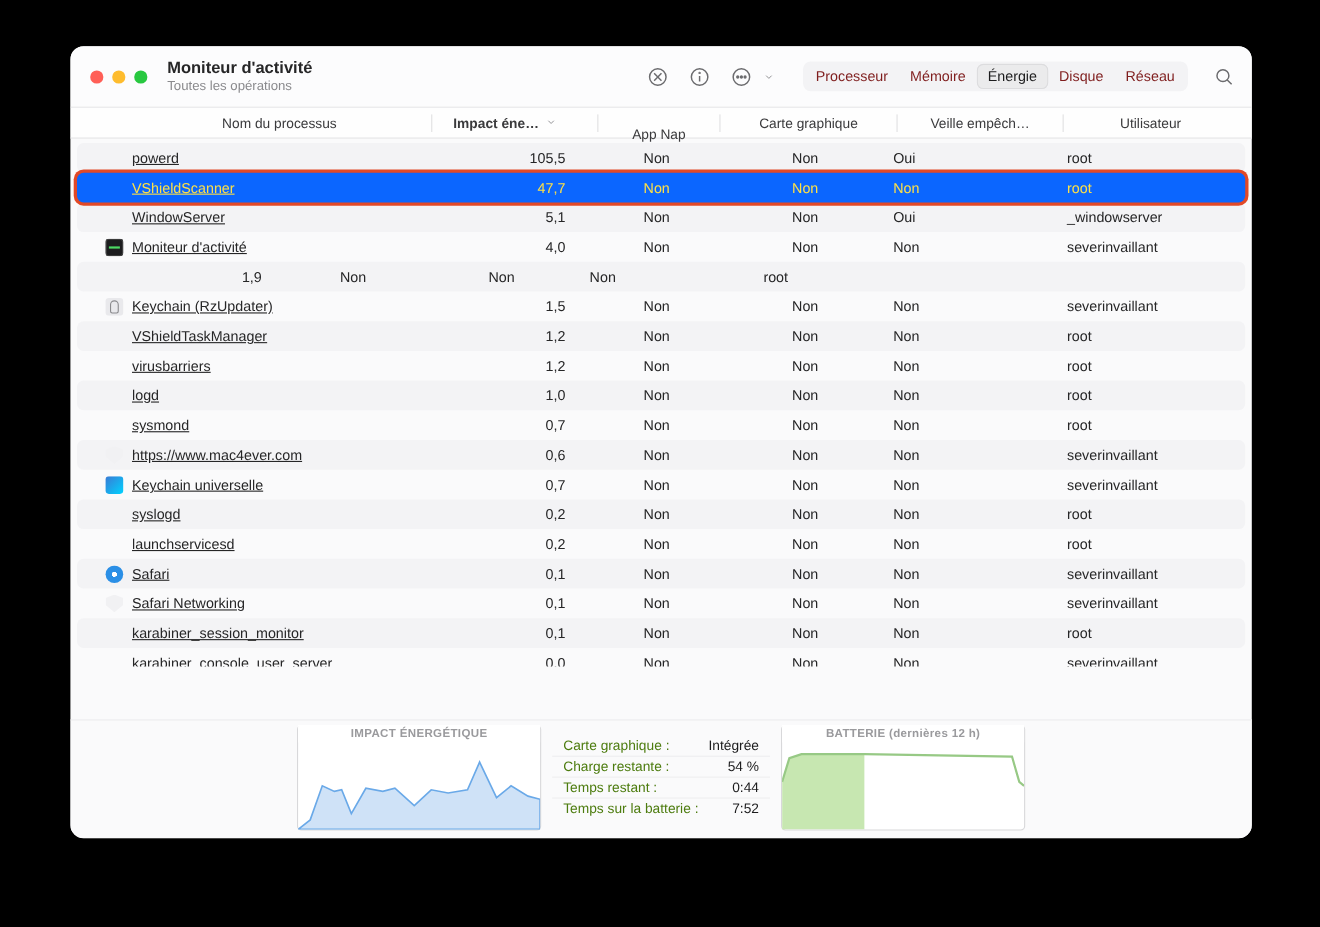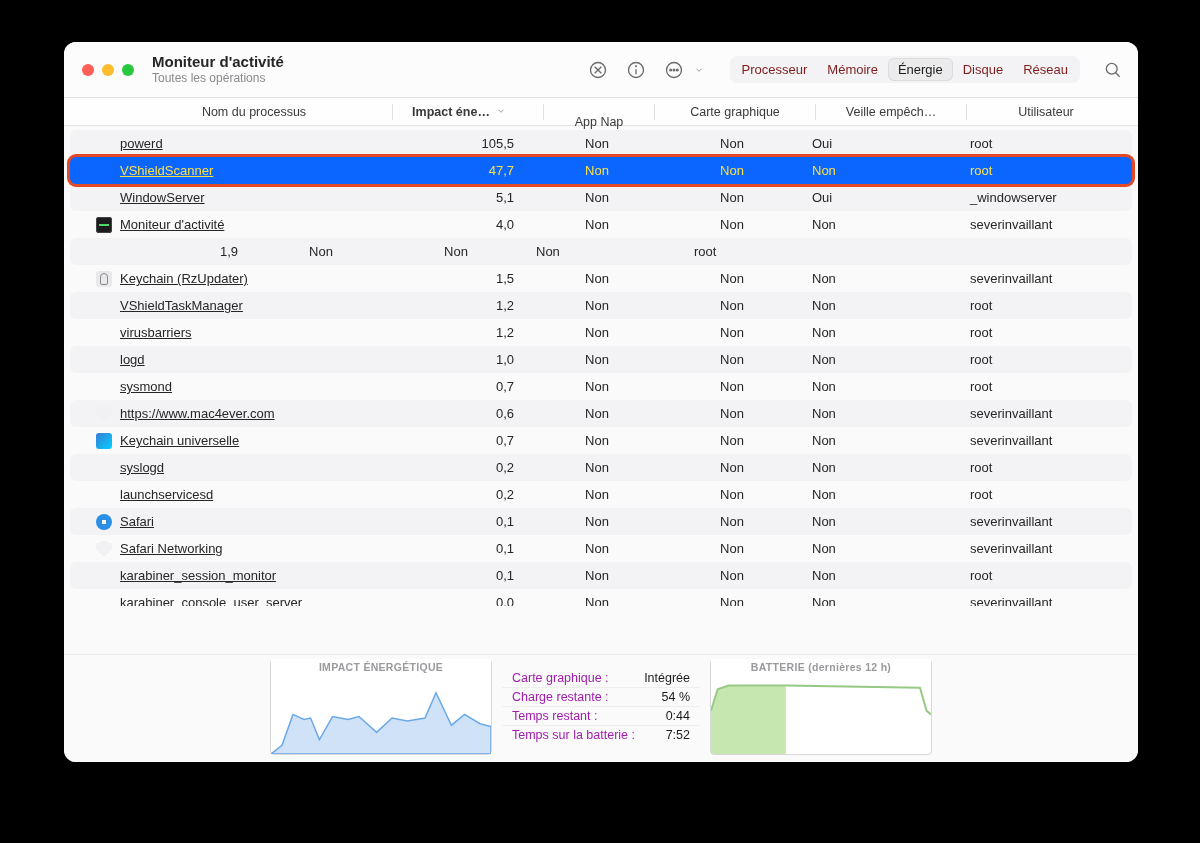--- a/index.html
+++ b/index.html
@@ -183,21 +183,21 @@
     justify-content:center;
   }
   .stat-row {
     display:flex;
     justify-content:space-between;
     padding:2px 10px;
     font-size:12.5px;
     border-bottom:1px solid #eeeeef;
   }
   .stat-row:last-child{border-bottom:none;}
-  .stat-row .k{ color:#a21caf; }
+  .stat-row .k{ color:#4d7c0f; }
   .stat-row .v{ color:#1c1c1d; }
 
   .chart-svg { position:absolute; left:0; right:0; bottom:0; width:100%; height:72px; }
 </style>
 </head>
 <body>
 
 <div class="window">
 
   <div class="titlebar">

